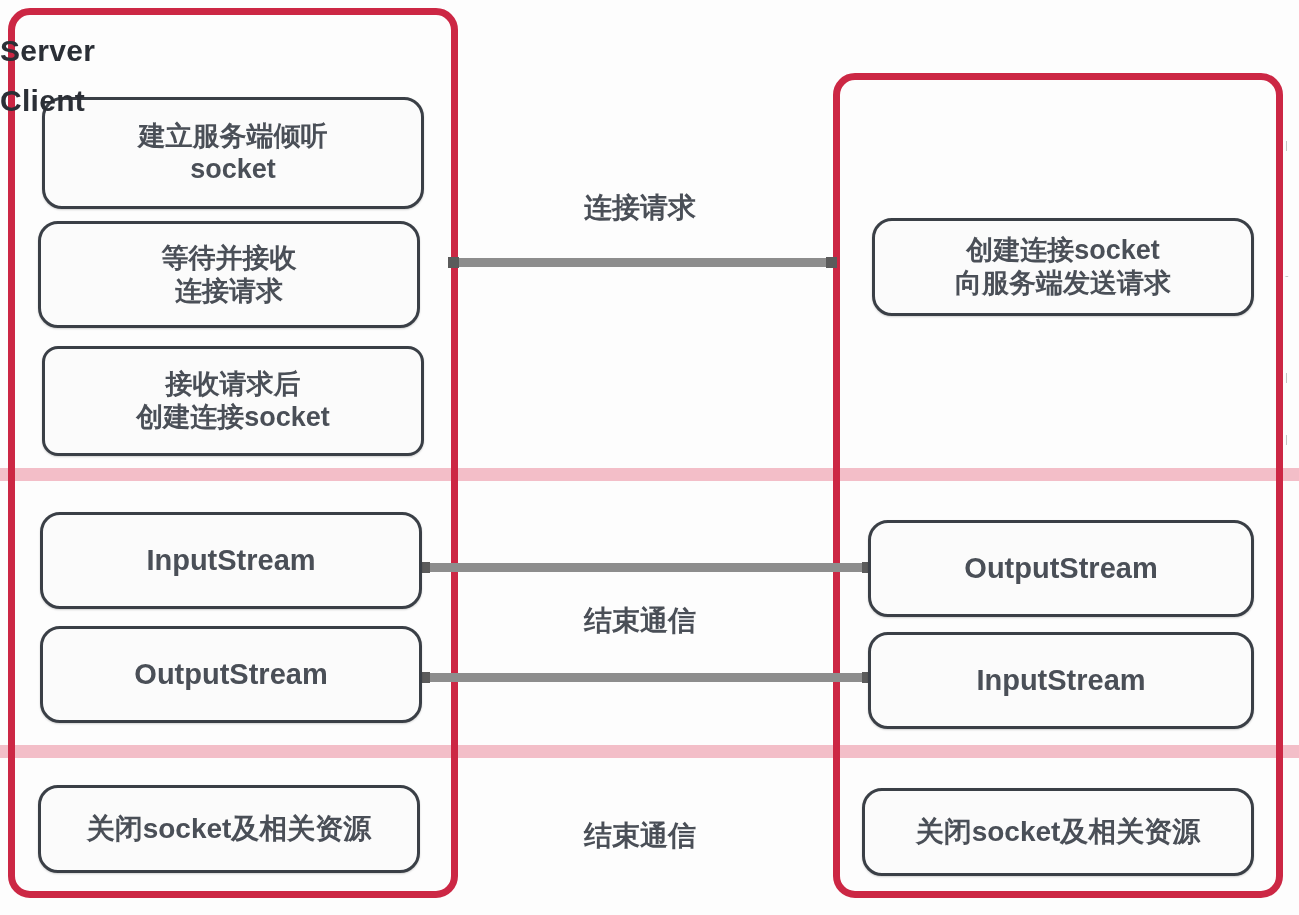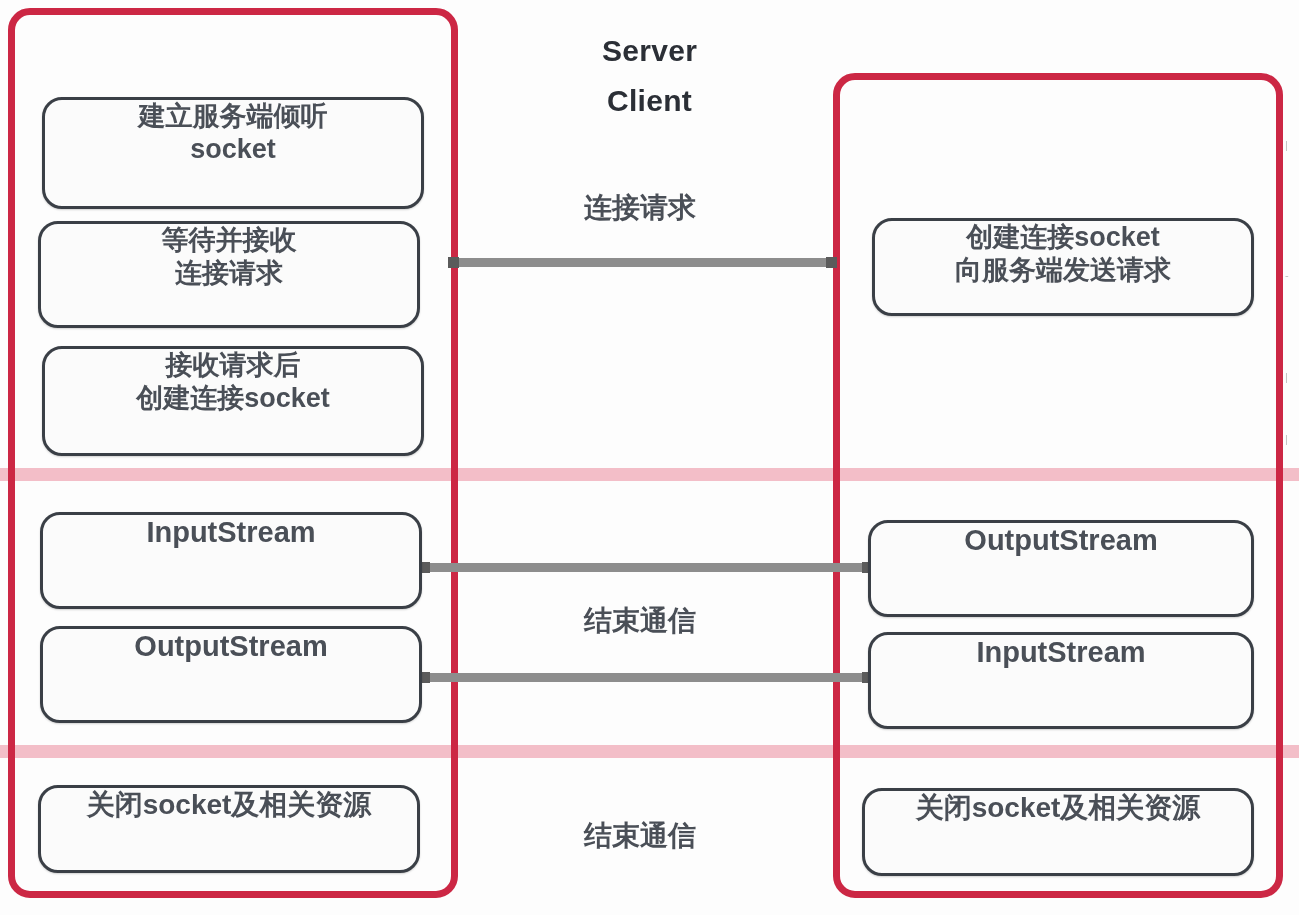--- a/index.html
+++ b/index.html
@@ -50,54 +50,53 @@
     left: 833px;
     top: 73px;
     width: 450px;
     height: 825px;
   }
 
   .lane-title {
     position: absolute;
     left: 0;
     width: 100%;
-    text-align: center;
     font-size: 30px;
     font-weight: 700;
     color: #2b2f36;
     letter-spacing: 0.3px;
     z-index: 6;
     pointer-events: none;
   }
   #server-title { top: 34px; }
   #client-title { top: 84px; }
 
   
   .step-box {
     position: absolute;
     box-sizing: border-box;
     border: 3px solid #3a3f46;
     border-radius: 20px;
     background: #fbfbfb;
     display: flex;
-    align-items: flex-start;
+    align-items: center;
     justify-content: center;
     text-align: center;
     color: #4a4f57;
     font-weight: 700;
     line-height: 1.22;
     z-index: 5;
     box-shadow: 0 1px 2px rgba(0,0,0,0.18);
   }
   .step-box .txt { display: block; padding: 0 8px; }
 
   
   #box-s1 { left: 42px;  top: 97px;  width: 382px; height: 112px; font-size: 27px; }
   #box-s2 { left: 38px;  top: 221px; width: 382px; height: 107px; font-size: 27px; }
-  #box-s3 { left: 42px;  top: 346px; width: 382px; height: 110px; font-size: 27px; }
+  #box-s3 { left: 42px;  top: 346px; width: 382px; height: 110px; font-size: 27px; border-radius: 16px; }
   #box-s4 { left: 40px;  top: 512px; width: 382px; height: 97px;  font-size: 29px; }
   #box-s5 { left: 40px;  top: 626px; width: 382px; height: 97px;  font-size: 29px; }
   #box-s6 { left: 38px;  top: 785px; width: 382px; height: 88px;  font-size: 28px; }
 
   
   #box-c1 { left: 872px; top: 218px; width: 382px; height: 98px;  font-size: 27px; }
   #box-c2 { left: 868px; top: 520px; width: 386px; height: 97px;  font-size: 29px; }
   #box-c3 { left: 868px; top: 632px; width: 386px; height: 97px;  font-size: 29px; }
   #box-c4 { left: 862px; top: 788px; width: 392px; height: 88px;  font-size: 28px; }
 

